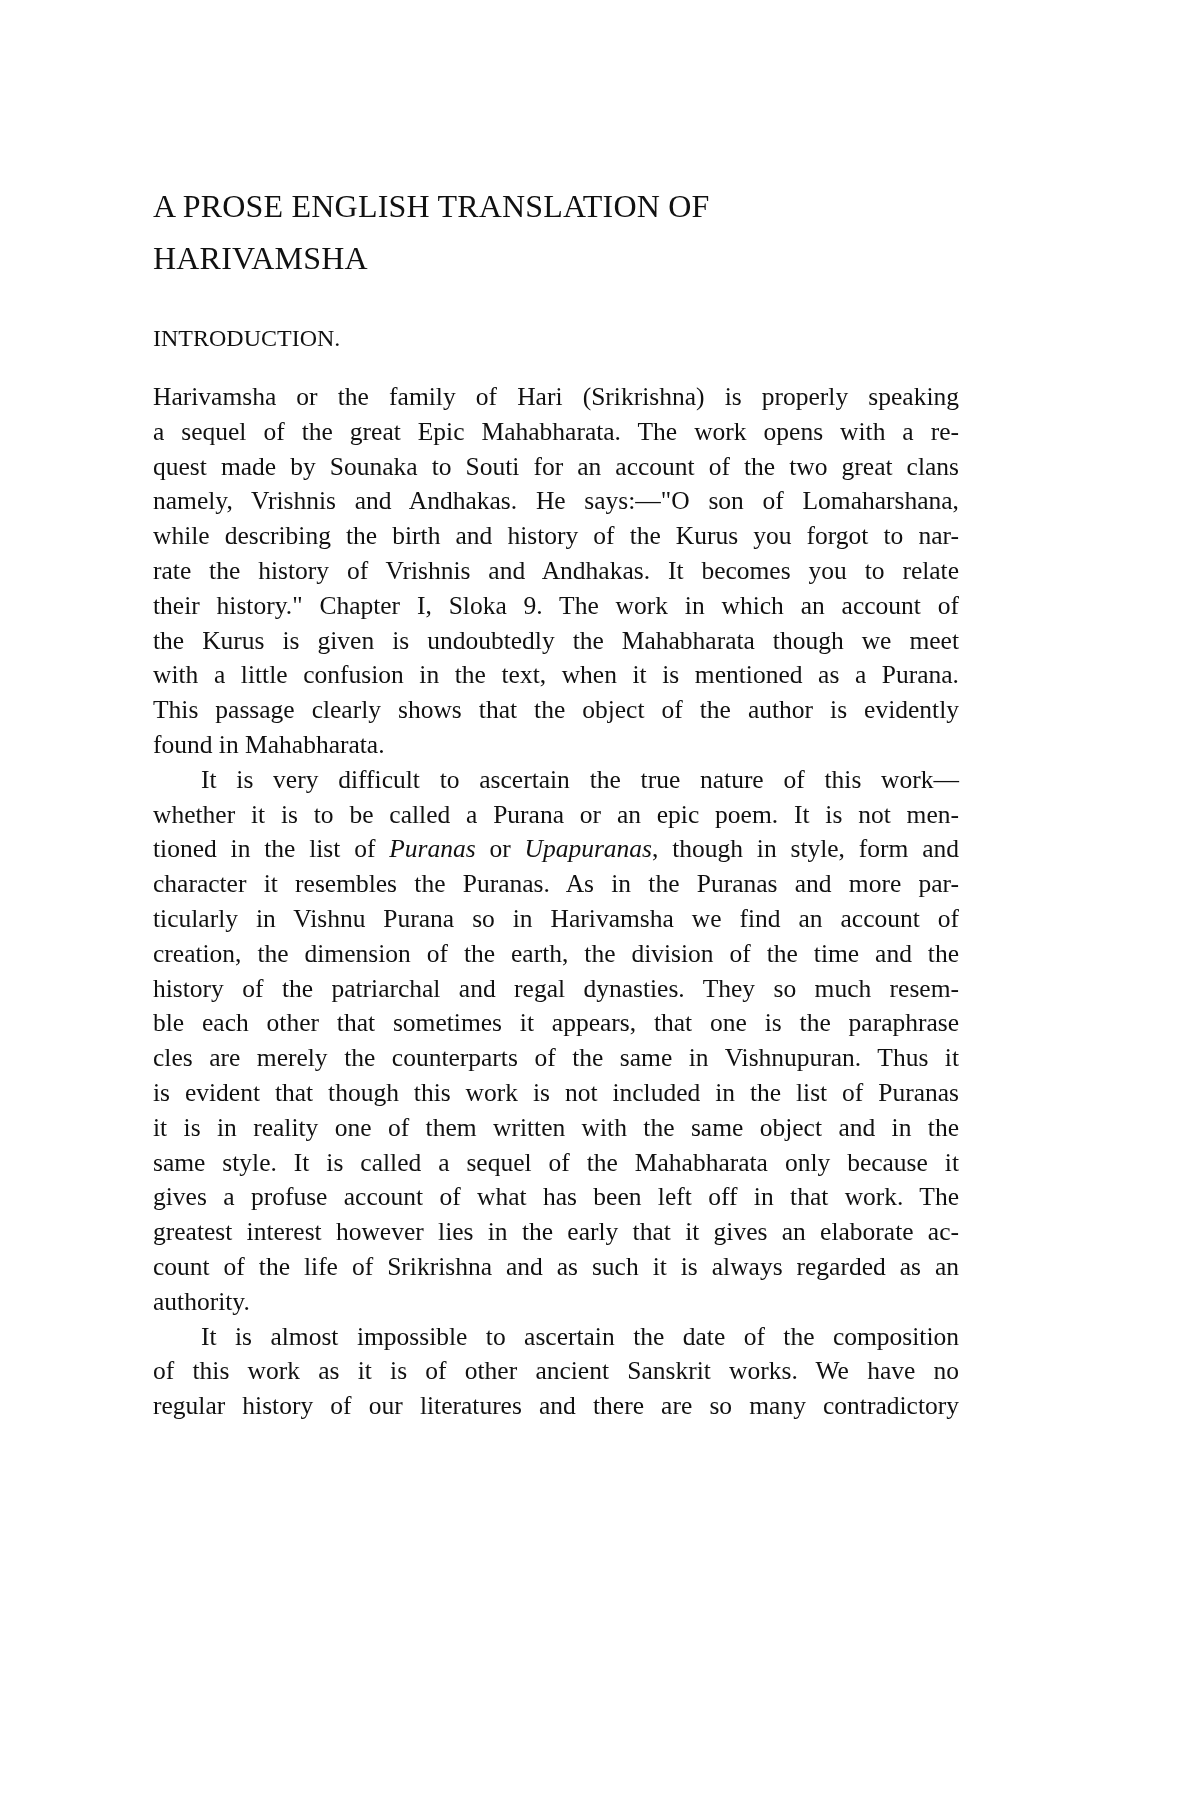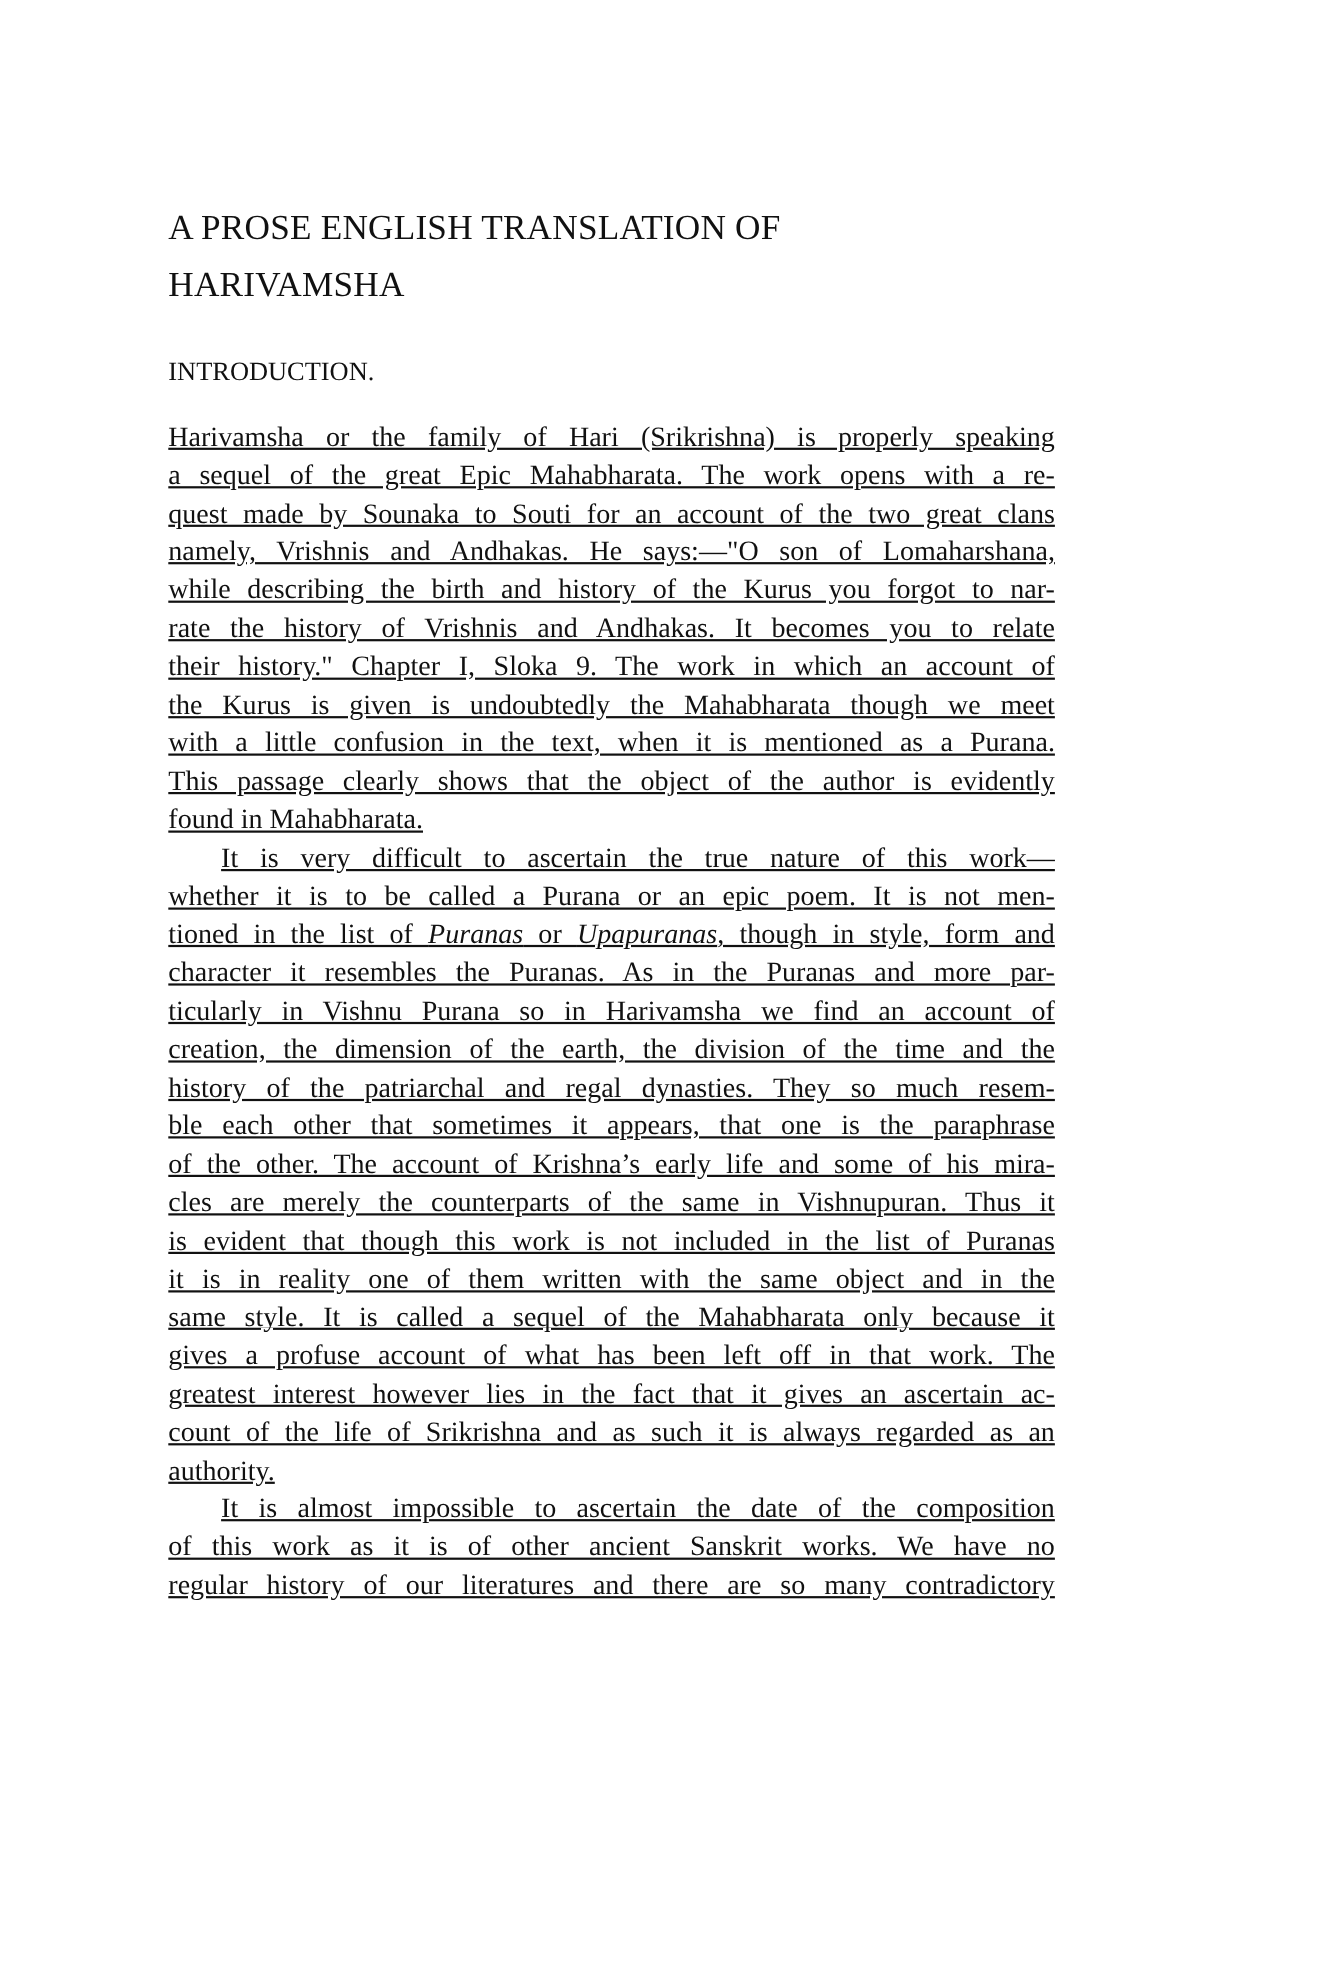--- a/index.html
+++ b/index.html
@@ -32,21 +32,20 @@
     .section-heading {
       margin: 0;
       margin-top: 34px;
       font-size: 24px;
       line-height: 40px;
       font-weight: normal;
       color: #111;
     }
     .body {
       margin-top: 22px;
-      text-decoration: underline;
     }
     .line {
       display: block;
       font-size: 25.5px;
       line-height: 34.8px;
       white-space: nowrap;
       text-align: justify;
       text-align-last: justify;
       height: 34.8px;
     }
@@ -88,27 +87,26 @@
 
     <div class="para">
       <span class="line indent">It is very difficult to ascertain the true nature of this work—</span>
       <span class="line">whether it is to be called a Purana or an epic poem.  It is not men-</span>
       <span class="line"><span>tioned in the list of </span><em>Puranas</em><span> or </span><em>Upapuranas</em><span>, though in style, form and</span></span>
       <span class="line">character it resembles the Puranas.  As in the Puranas and more par-</span>
       <span class="line">ticularly in Vishnu Purana so in Harivamsha we find an account of</span>
       <span class="line">creation, the dimension of the earth, the division of the time and the</span>
       <span class="line">history of the patriarchal and regal dynasties.  They so much resem-</span>
       <span class="line">ble each other that sometimes it appears, that one is the paraphrase</span>
-      <span class="line">of the other.  The account of Krishna’s early life and some of his mira-</span>
       <span class="line">cles are merely the counterparts of the same in Vishnupuran.  Thus it</span>
       <span class="line">is evident that though this work is not included in the list of Puranas</span>
       <span class="line">it is in reality one of them written with the same object and in the</span>
       <span class="line">same style.  It is called a sequel of the Mahabharata only because it</span>
       <span class="line">gives a profuse account of what has been left off in that work.  The</span>
-      <span class="line">greatest interest however lies in the fact that it gives an ascertain ac-</span>
+      <span class="line">greatest interest however lies in the early that it gives an elaborate ac-</span>
       <span class="line">count of the life of Srikrishna and as such it is always regarded as an</span>
       <span class="line last">authority.</span>
     </div>
 
     <div class="para">
       <span class="line indent">It is almost impossible to ascertain the date of the composition</span>
       <span class="line">of this work as it is of other ancient Sanskrit works.  We have no</span>
       <span class="line">regular history of our literatures and there are so many contradictory</span>
     </div>
   </div>

